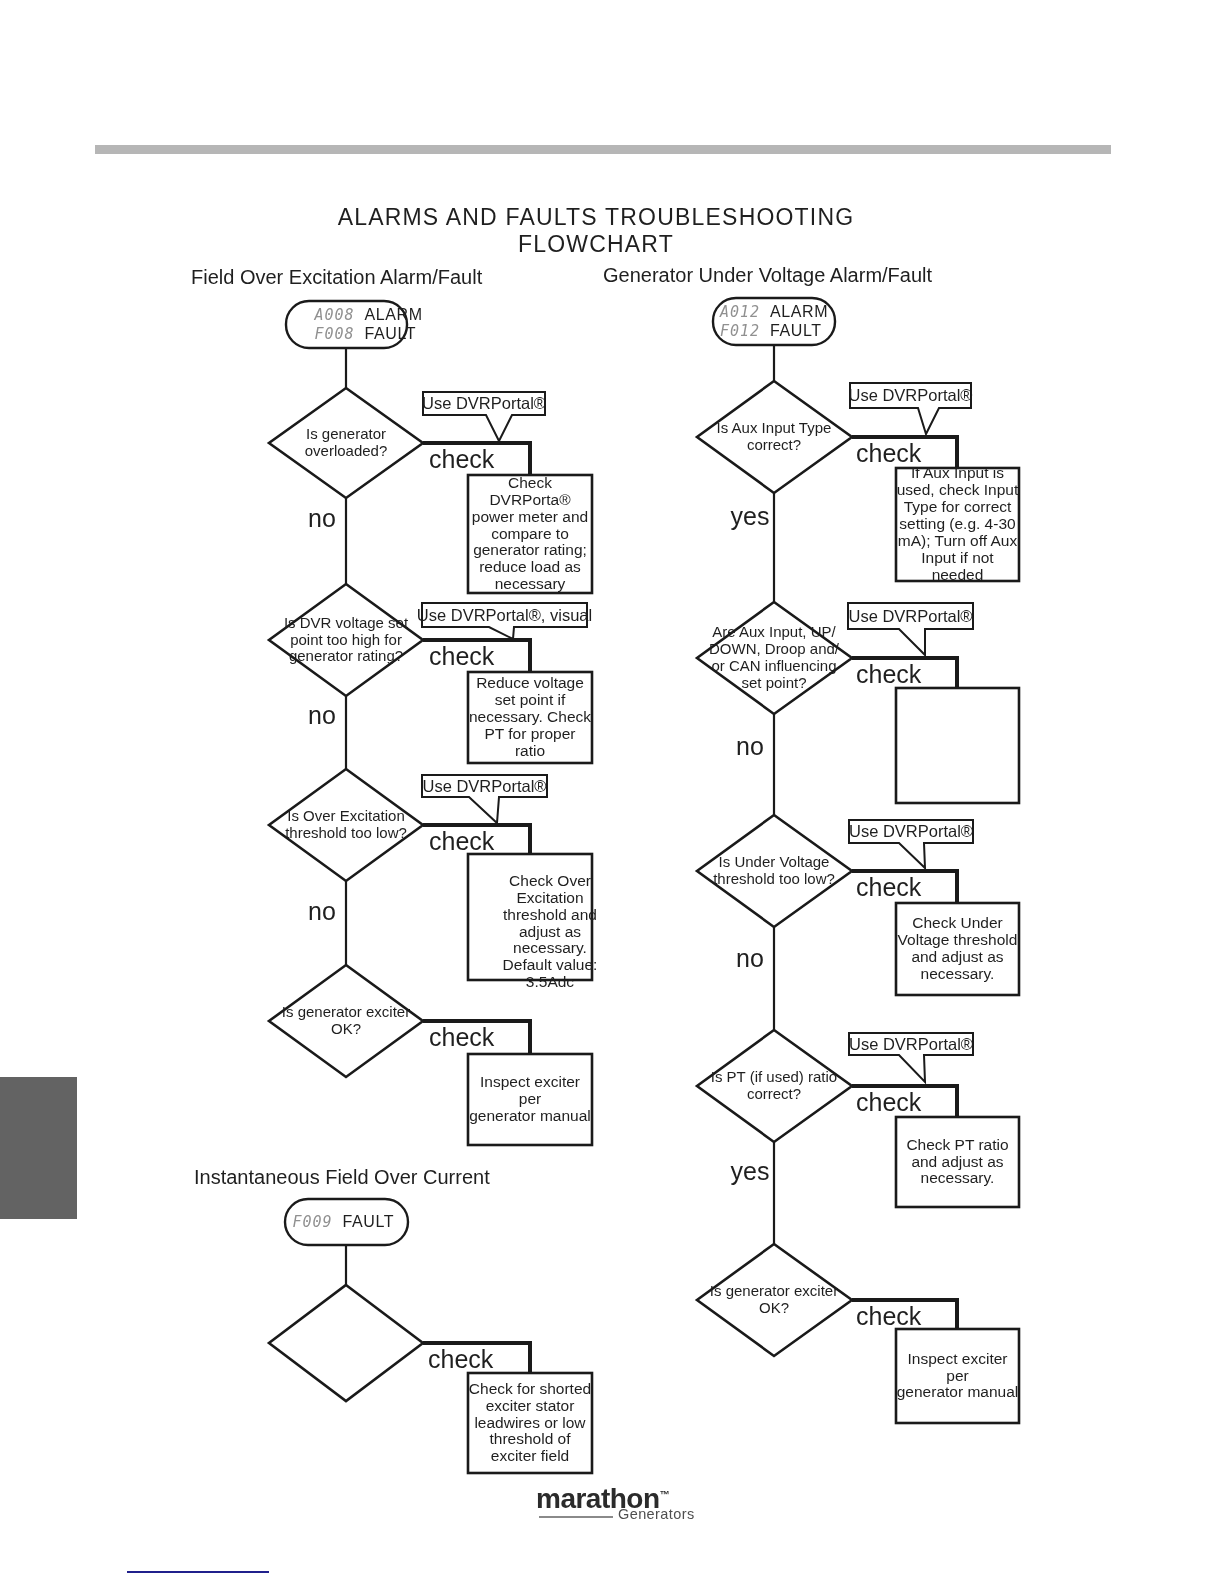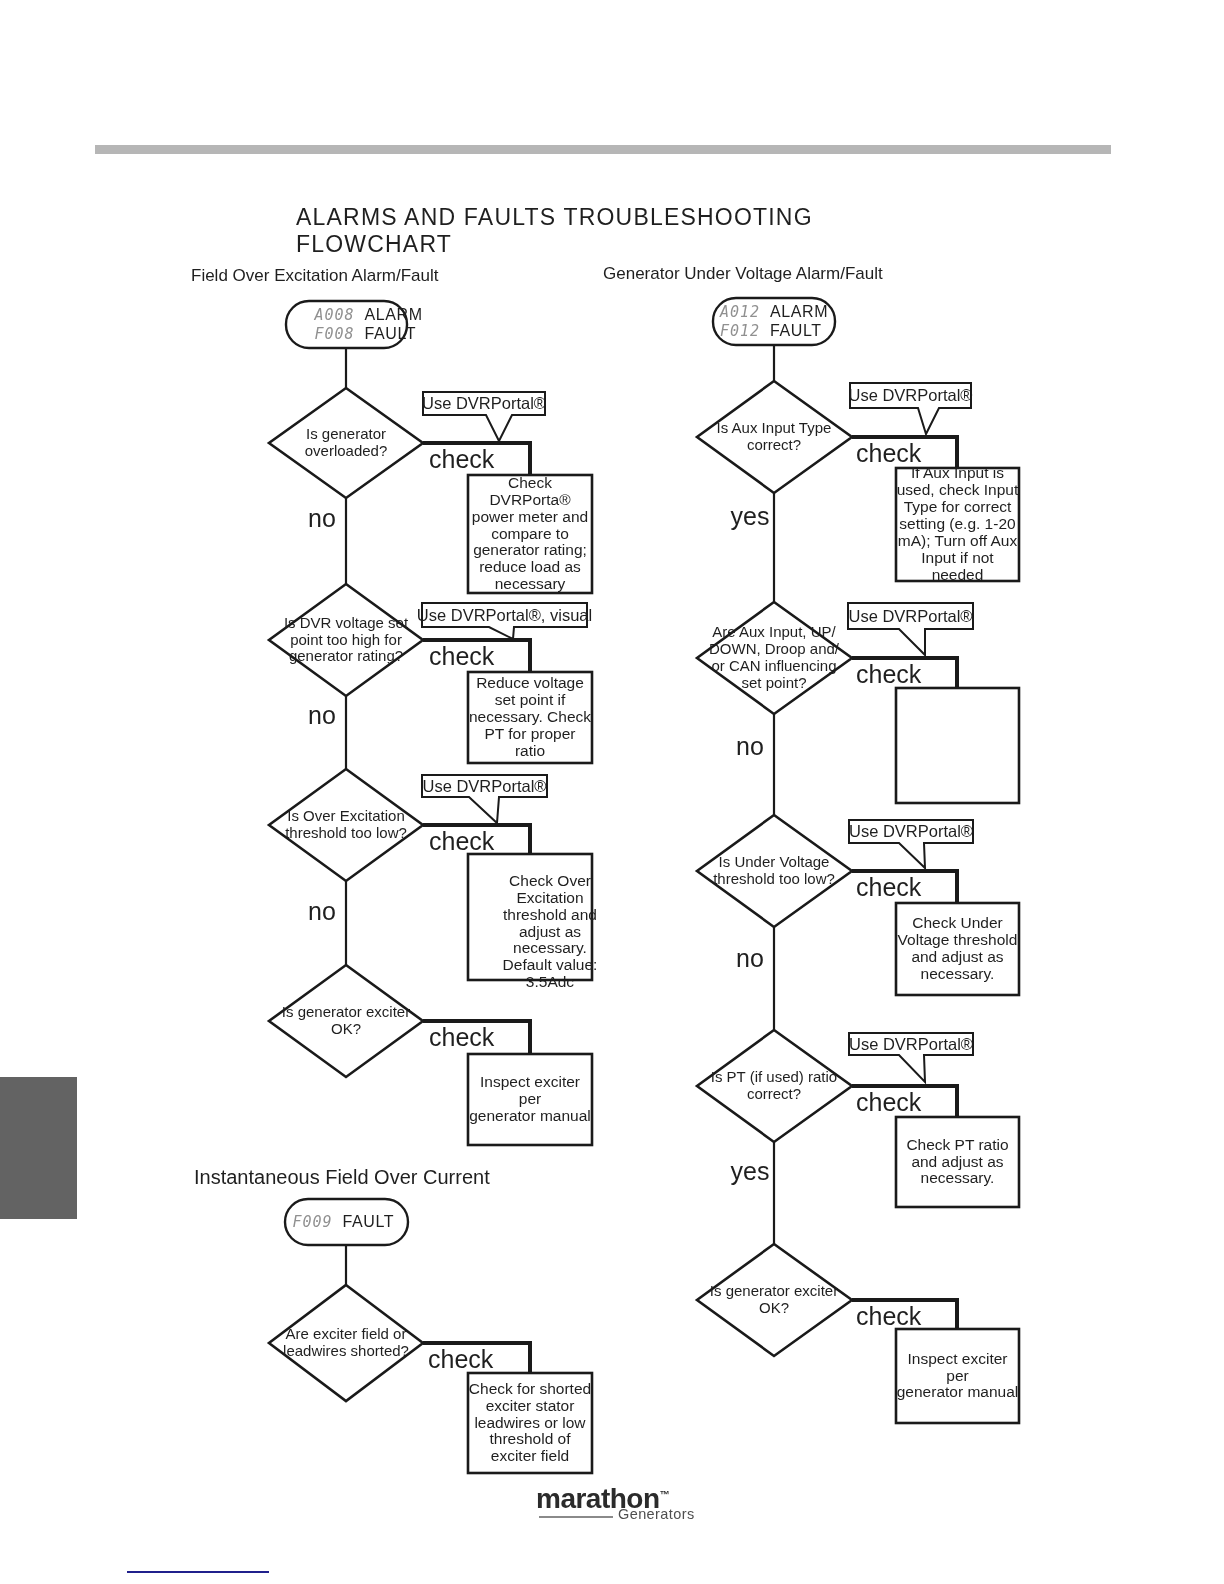--- a/index.html
+++ b/index.html
@@ -1,20 +1,20 @@
 <!DOCTYPE html>
 <html><head>
 <meta charset="utf-8">
 <style>
   html,body { margin:0; padding:0; background:#ffffff; }
   .page { position:relative; width:1224px; height:1584px; background:#fff;
           font-family:"Liberation Sans", sans-serif; color:#1c1c1c; overflow:hidden; }
   .abs { position:absolute; }
-  .h1 { font-size:23px; letter-spacing:1.2px; text-align:left; color:#1f1f1f; }
-  .h2 { font-size:17px; color:#1f1f1f; }
+  .h1 { font-size:23px; letter-spacing:1.2px; text-align:center; color:#1f1f1f; }
+  .h2 { font-size:20px; color:#1f1f1f; }
   .q, .act { display:flex; align-items:center; justify-content:center; text-align:center;
              white-space:pre-line; color:#1f1f1f; }
   .q  { font-size:15px; line-height:1.12; }
   .act{ font-size:15.5px; line-height:1.09; }
   .co { display:flex; align-items:center; justify-content:center; text-align:center;
         font-size:16.5px; white-space:nowrap; color:#1f1f1f; }
   .ck { font-size:25px; color:#1f1f1f; line-height:1; }
   .br { font-size:25px; width:60px; text-align:center; color:#1f1f1f; line-height:1; }
   .term { display:flex; flex-direction:column; justify-content:center; gap:1px; }
   .trow { display:flex; justify-content:center; align-items:baseline; gap:10px; }
@@ -166,21 +166,21 @@
     </div>
   </div>
 
   <div class="abs q" style="left:694px; top:409px; width:160px; height:56px;">Is Aux Input Type
 correct?</div>
   <div class="abs co" style="left:850px; top:383px; width:121px; height:25px;">Use DVRPortal®</div>
   <div class="abs ck" style="left:856px; top:441px;">check</div>
   <div class="abs act" style="left:896px; top:468px; width:123px; height:113px;">If Aux Input is
 used, check Input
 Type for correct
-setting (e.g. 1-20
+setting (e.g. 4-30
 mA); Turn off Aux
 Input if not needed</div>
   <div class="abs br" style="left:720px; top:504px;">yes</div>
 
   <div class="abs q" style="left:688px; top:622px; width:172px; height:72px;">Are Aux Input, UP/
 DOWN, Droop and/
 or CAN influencing
 set point?</div>
   <div class="abs co" style="left:848px; top:603px; width:125px; height:26px;">Use DVRPortal®</div>
   <div class="abs ck" style="left:856px; top:662px;">check</div>
@@ -211,22 +211,20 @@
   <div class="abs act" style="left:896px; top:1329px; width:123px; height:94px;">Inspect exciter per
 generator manual</div>
 
   <div class="abs term" style="left:285px; top:1199px; width:123px; height:46px;">
     <div class="trow">
       <span class="code">F009</span>
       <span class="tlbl">FAULT</span>
     </div>
   </div>
 
-  <div class="abs q" style="left:262px; top:1315px; width:168px; height:56px;">Are exciter field or
-leadwires shorted?</div>
   <div class="abs ck" style="left:428px; top:1347px;">check</div>
   <div class="abs act" style="left:468px; top:1373px; width:124px; height:100px;">Check for shorted
 exciter stator
 leadwires or low
 threshold of
 exciter field</div>
 
   <div class="abs brand" style="left:536px; top:1483px;"><span>marathon</span><sup>™</sup></div>
   <div class="abs genrule" style="left:539px; top:1516px; width:74px; height:2px;"></div>
   <div class="abs gen" style="left:618px; top:1506px;">Generators</div>

